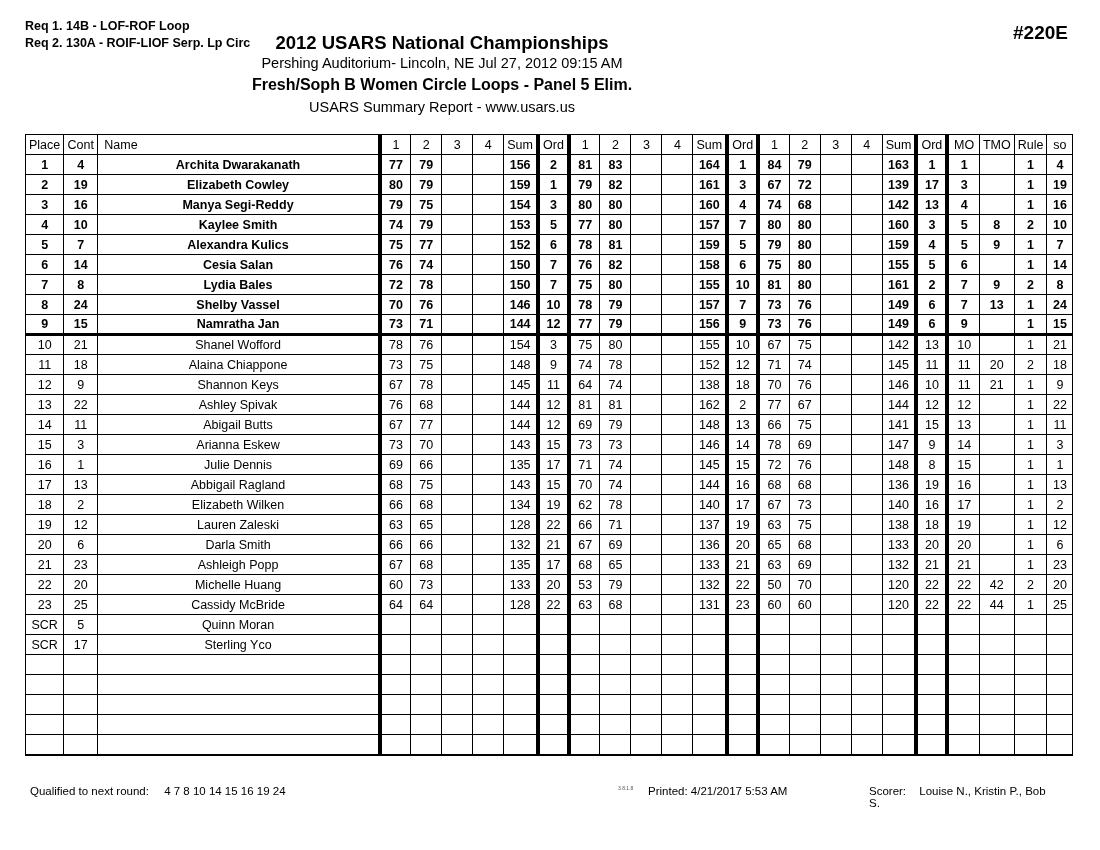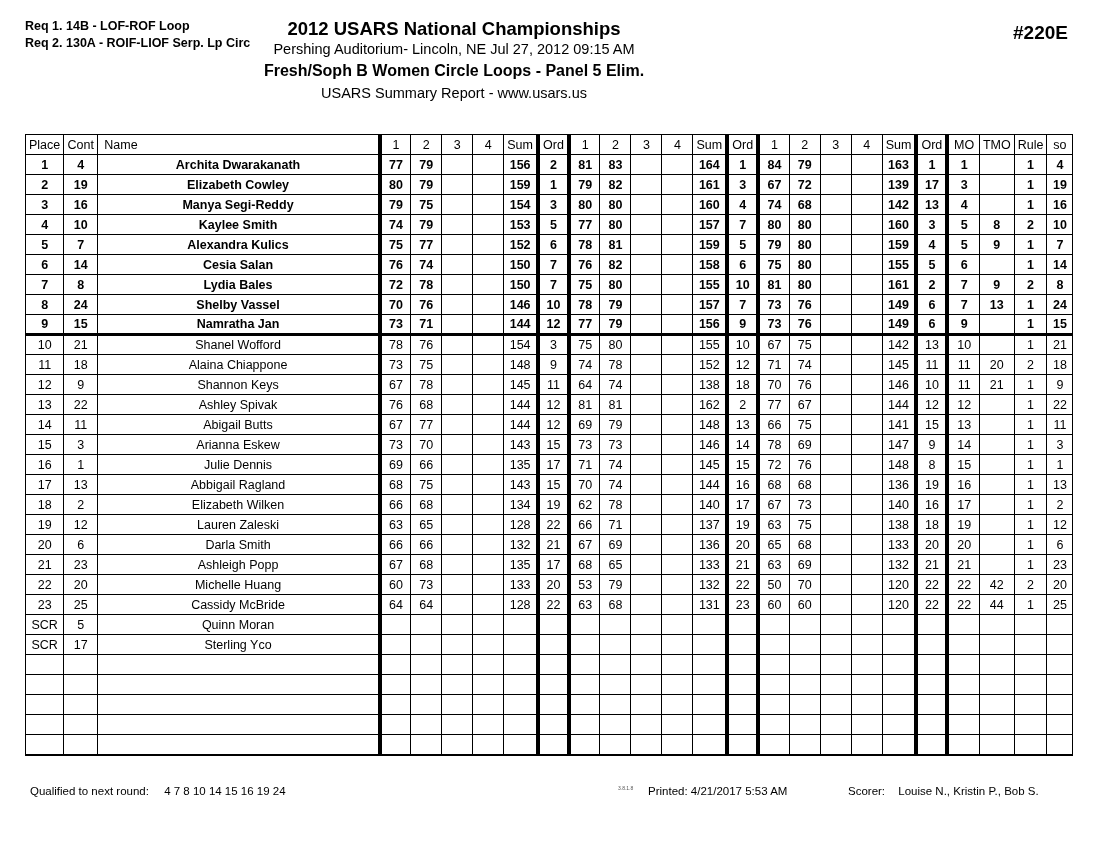--- a/index.html
+++ b/index.html
@@ -9,21 +9,21 @@
     font-family:"Liberation Sans", sans-serif;
     color:#000;
     overflow:hidden;
   }
   .page{position:relative;width:1100px;height:850px;}
 
   
   .hdr{position:absolute;left:0;top:0;width:1100px;height:120px;}
   .req{position:absolute;left:25px;top:18px;font-size:12.5px;line-height:17px;font-weight:bold;}
   .req div{white-space:nowrap;}
-  .ctr{position:absolute;left:0;top:18px;width:884px;text-align:center;padding-left:12px;}
+  .ctr{position:absolute;left:0;top:32px;width:884px;text-align:center;}
   .t1{font-size:18.5px;font-weight:bold;letter-spacing:0px;line-height:22px;}
   .t2{font-size:14.5px;line-height:19px;}
   .t3{font-size:16px;font-weight:bold;line-height:24px;}
   .t4{font-size:14.5px;line-height:20px;text-align:center;}
   .evt{position:absolute;right:32px;top:22px;font-size:19px;font-weight:bold;}
 
   
   table.grid{
     position:absolute;left:25px;top:134px;
     border-collapse:collapse;
@@ -58,21 +58,21 @@
   tr.topline td{border-top:3px solid #000 !important;}
   tr.endline td{border-bottom:2px solid #000 !important;}
   tr.blank td{height:20px;}
 
   
   .foot{position:absolute;left:0;top:782px;width:1050px;height:30px;font-size:11.5px;}
   .qual{position:absolute;left:30px;top:3px;}
   .qualnums{margin-left:12px;}
   .ver{position:absolute;left:618px;top:3px;font-size:5px;color:#555;}
   .printed{position:absolute;left:648px;top:3px;}
-  .scorer{position:absolute;left:848px;top:3px;}
+  .scorer{position:absolute;left:869px;top:3px;}
   .scorer .lbl{margin-right:10px;}
 </style>
 </head>
 <body>
 
 <div class="page">
 
   <div class="hdr">
     <div class="req">
       <div>Req  1.  14B - LOF-ROF Loop</div>

